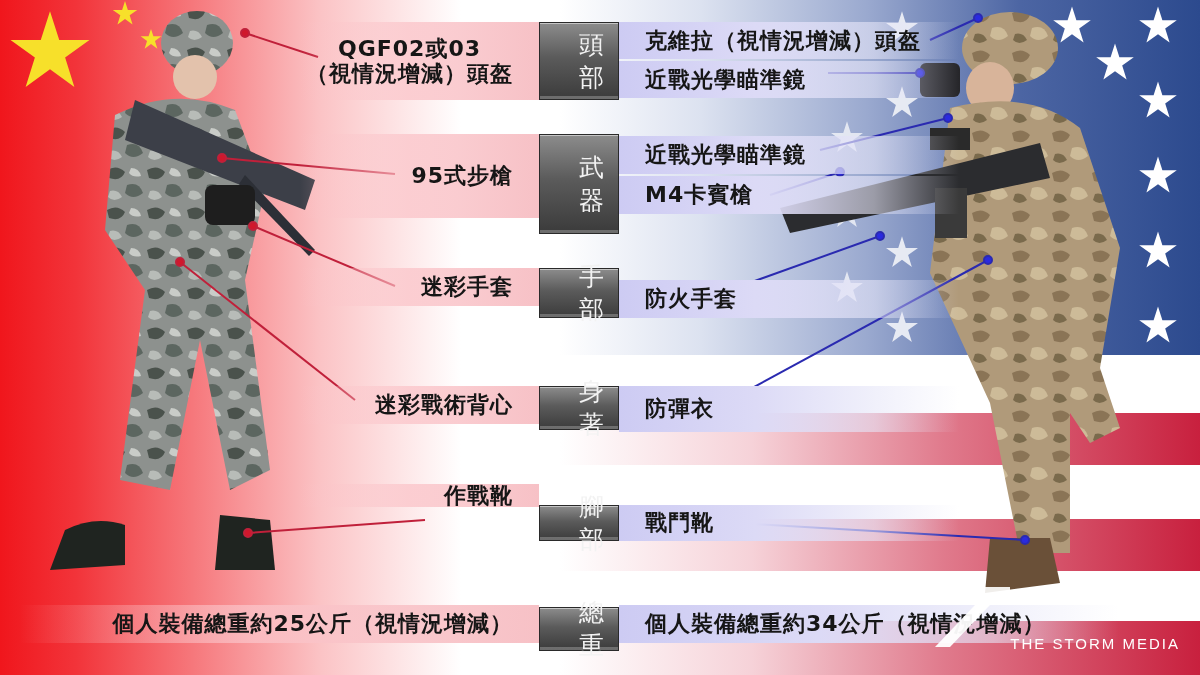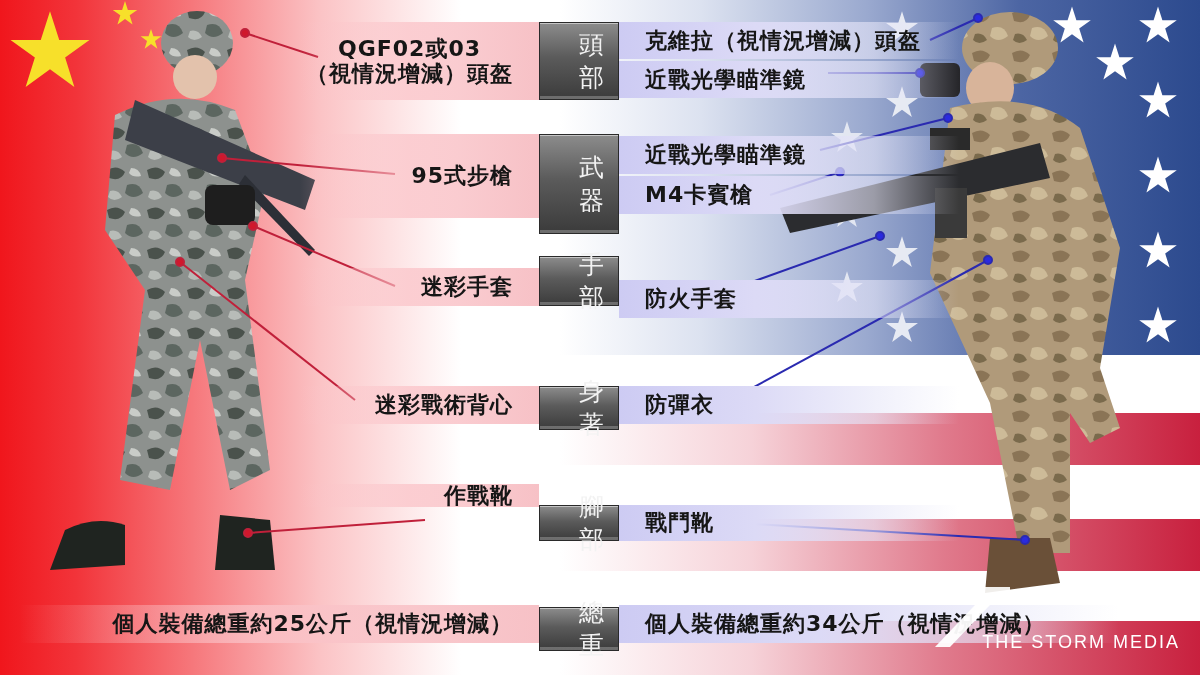--- a/index.html
+++ b/index.html
@@ -53,21 +53,21 @@
   .cat {
     position: absolute; left: 539px; width: 80px;
     background: linear-gradient(to bottom, #8c8c8c 0%, #5b5b5b 45%, #3b3b3b 100%);
     border: 1px solid #2a2a2a;
     box-shadow: inset 0 1px 0 rgba(255,255,255,0.5), inset 0 -3px 0 rgba(255,255,255,0.25);
     display: flex; align-items: center; justify-content: center; padding-left: 39px;
   }
   .cat span { color: #f2f2f2; font-size: 25px; letter-spacing: 2px; font-weight: normal; }
 
   .watermark { position: absolute; right: 20px; bottom: 22px; }
-  .wm-text { color: #fff; font-size: 18px; letter-spacing: 2px; font-family: "Liberation Sans", sans-serif; }
+  .wm-text { color: #fff; font-size: 15px; letter-spacing: 2px; font-family: "Liberation Sans", sans-serif; }
   .wm-logo { position: absolute; left: 930px; top: 585px; width: 90px; height: 65px; }
 </style>
 </head>
 <body>
 
 <div class="stage">
 
   <div class="cn-bg"></div>
   <div class="us-canton"></div>
   <div class="us-stripes">
@@ -277,36 +277,36 @@
     </div>
     <div class="band right" style="left:619px;top:176px;width:340px;height:38px">
       <span class="label-text">M4卡賓槍</span>
     </div>
   </div>
 
   <div>
     <div class="band left" style="left:300px;top:268px;width:239px;height:38px">
       <span class="label-text">迷彩手套</span>
     </div>
-    <div class="cat" style="top:256px;height:50px">
+    <div class="cat" style="top:268px;height:50px">
         <span>手部</span>
       </div>
     <div class="band right" style="left:619px;top:280px;width:340px;height:38px">
       <span class="label-text">防火手套</span>
     </div>
   </div>
 
   <div>
     <div class="band left" style="left:300px;top:386px;width:239px;height:38px">
       <span class="label-text">迷彩戰術背心</span>
     </div>
     <div class="cat" style="top:386px;height:44px">
         <span>身著</span>
       </div>
-    <div class="band right" style="left:619px;top:386px;width:340px;height:38px">
+    <div class="band right" style="left:619px;top:386px;width:340px;height:46px">
       <span class="label-text">防彈衣</span>
     </div>
   </div>
 
   <div>
     <div class="band left" style="left:300px;top:484px;width:239px;height:23px">
       <span class="label-text">作戰靴</span>
     </div>
     <div class="cat" style="top:505px;height:36px">
         <span>腳部</span>

